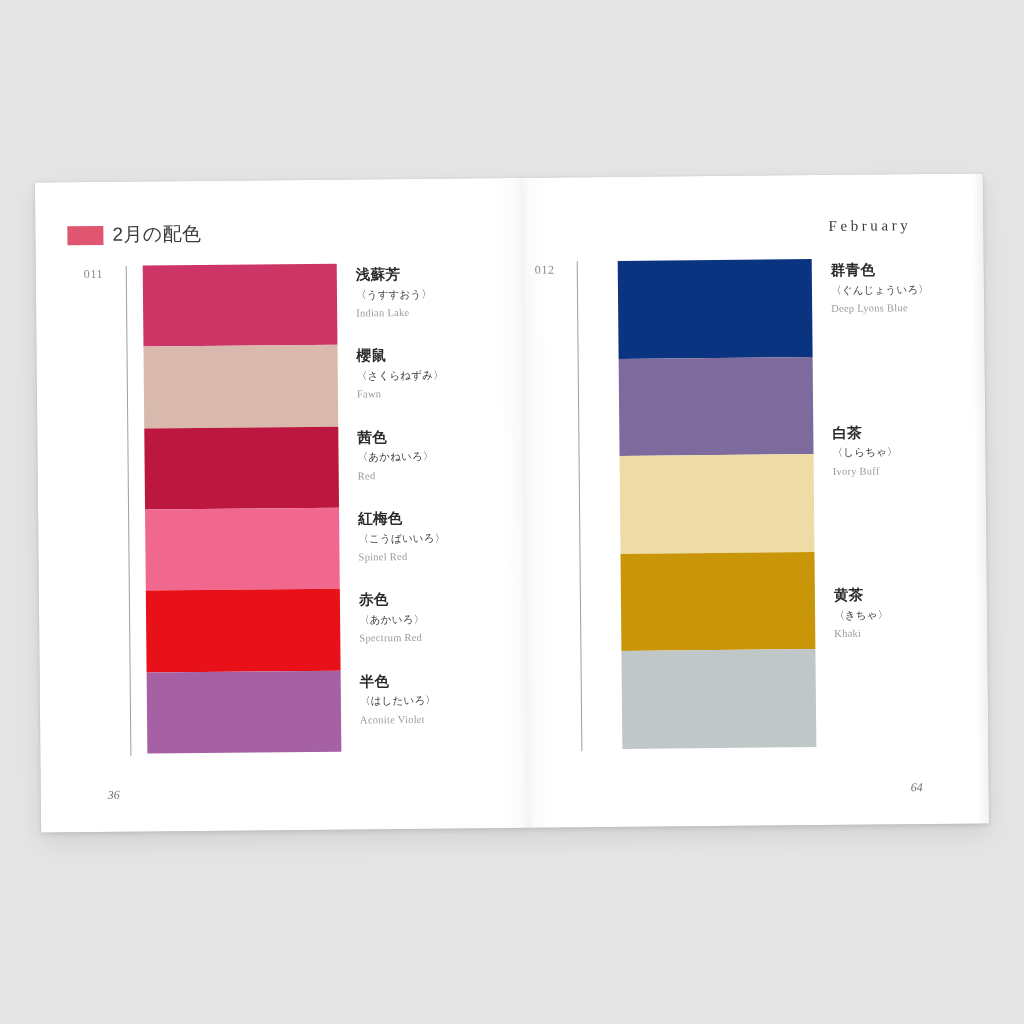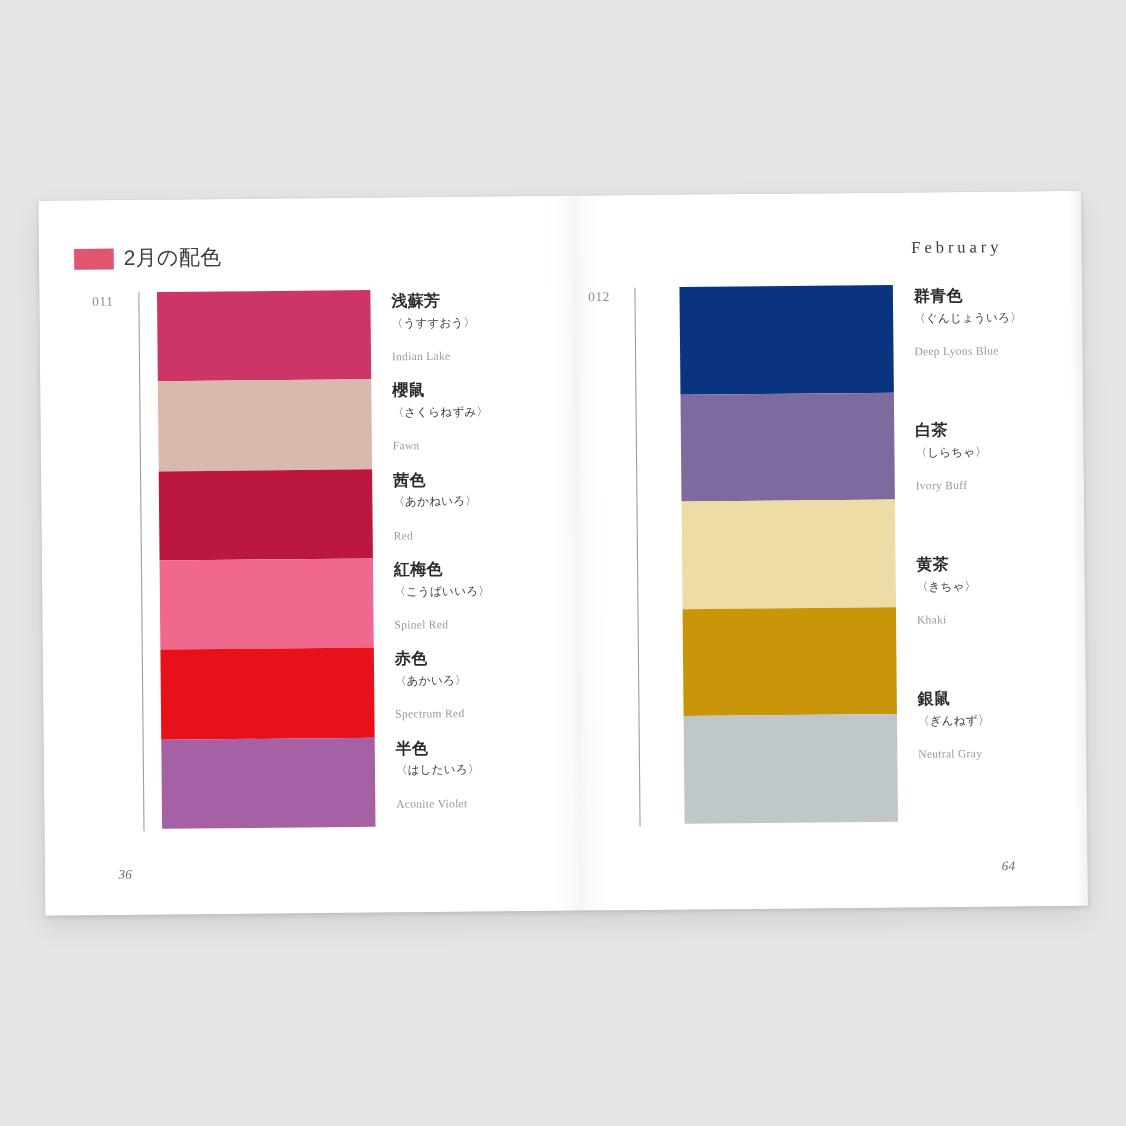--- a/index.html
+++ b/index.html
@@ -184,21 +184,21 @@
     margin-top: 3px;
     letter-spacing: 0.2px;
     white-space: nowrap;
   }
 
   .label .en {
     font-family: "Liberation Serif", "DejaVu Serif", serif;
     font-size: 10.5px;
     color: #9a9a9a;
     line-height: 1.5;
-    margin-top: 15px;
+    margin-top: 3px;
     letter-spacing: 0.25px;
     white-space: nowrap;
   }
 
   
   .folio {
     position: absolute;
     bottom: 29px;
     font-family: "Liberation Serif", "DejaVu Serif", serif;
     font-style: italic;
@@ -289,25 +289,20 @@
             <div class="label">
               <div class="ja">白茶</div>
               <div class="kana">〈しらちゃ〉</div>
               <div class="en">Ivory Buff</div>
             </div>
             <div class="label">
               <div class="ja">黄茶</div>
               <div class="kana">〈きちゃ〉</div>
               <div class="en">Khaki</div>
             </div>
-            <div class="label">
-              <div class="ja">銀鼠</div>
-              <div class="kana">〈ぎんねず〉</div>
-              <div class="en">Neutral Gray</div>
-            </div>
           </div>
         </div>
       </div>
 
     <div class="folio" id="folio-left">36</div>
     <div class="folio" id="folio-right">64</div>
 
   </div>
 </div>
 

